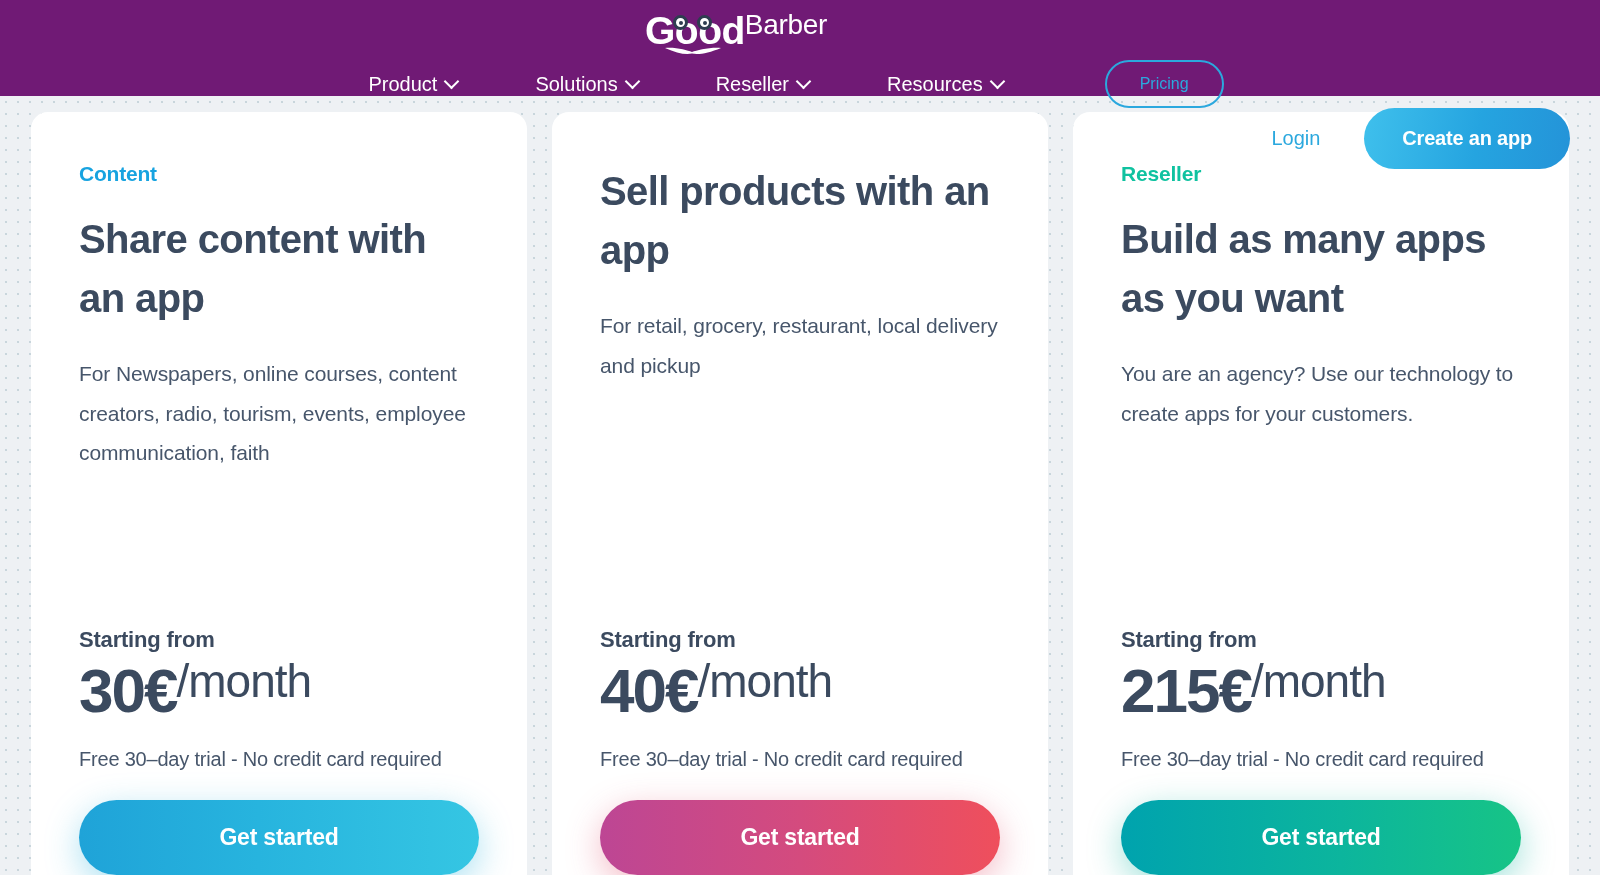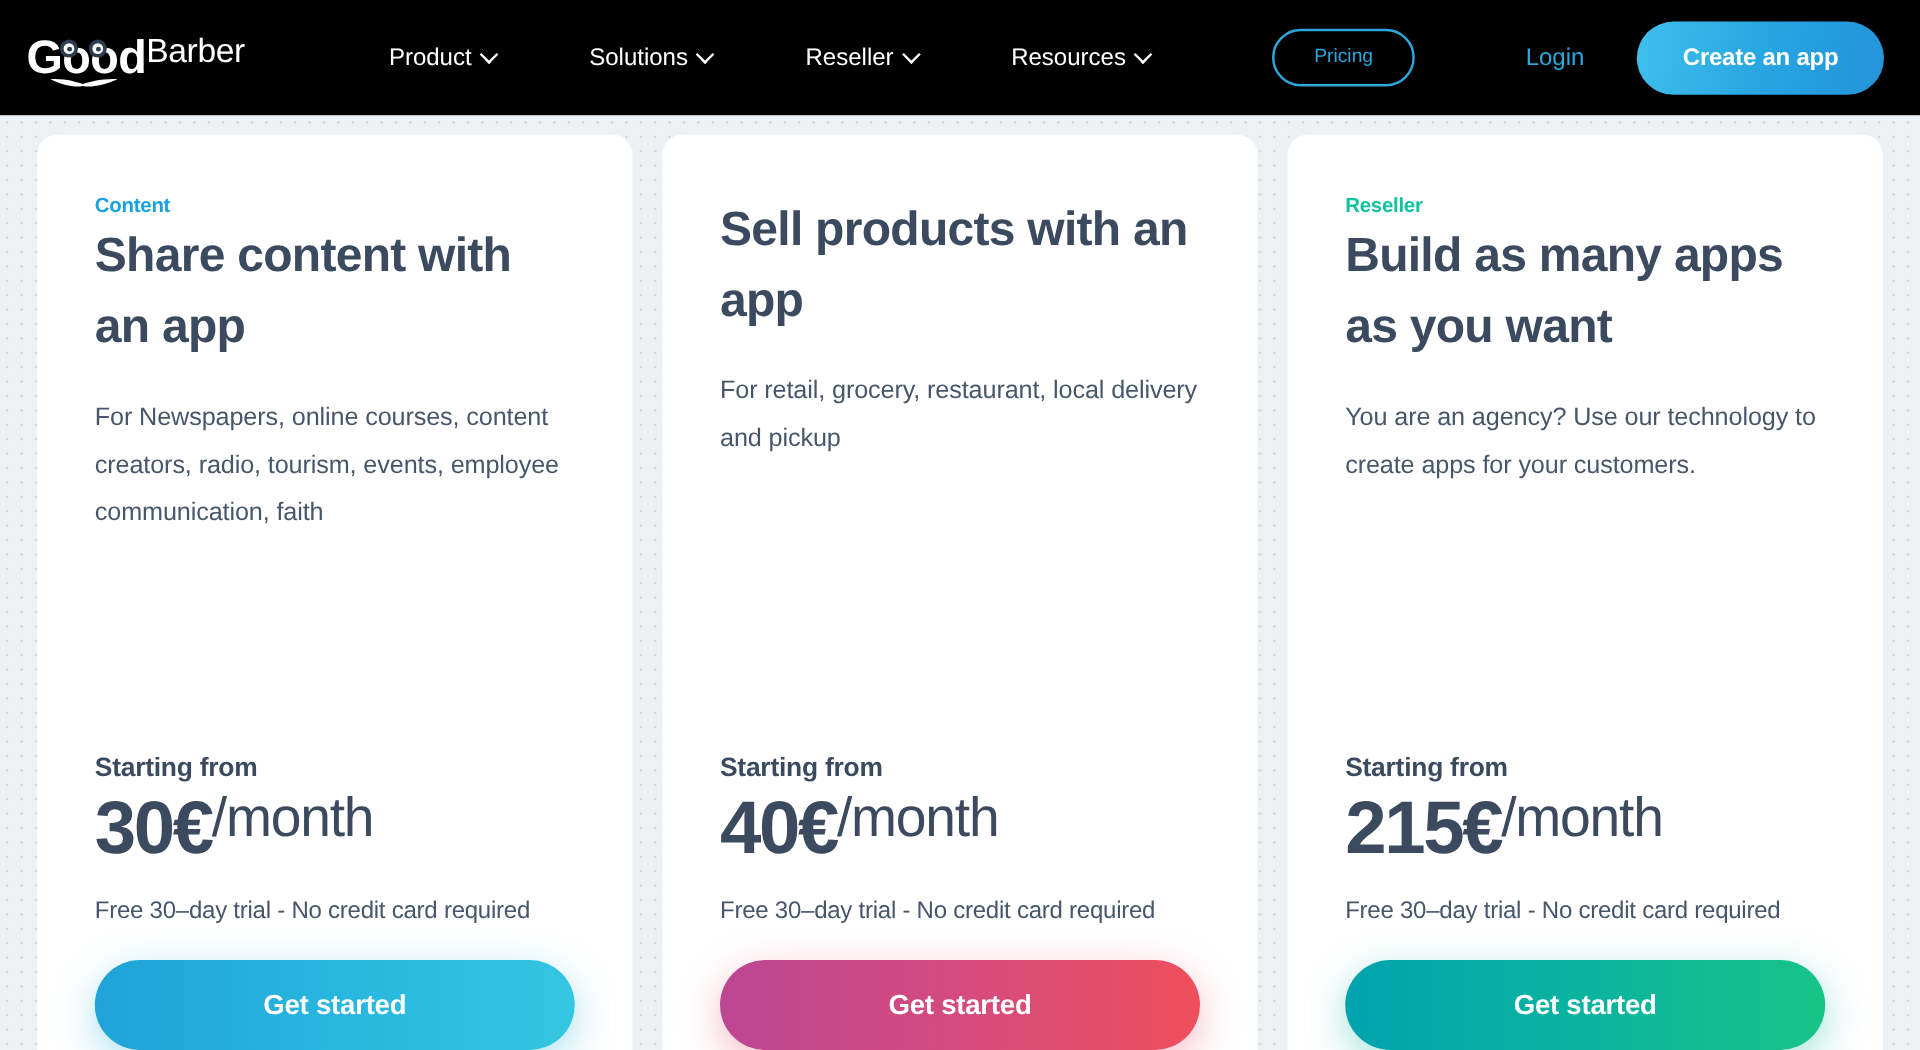--- a/index.html
+++ b/index.html
@@ -15,26 +15,27 @@
     background-color: #eef1f4;
     background-image:
       radial-gradient(circle, rgba(170,190,200,0.55) 1px, transparent 1.1px);
     background-size: 12px 12px;
     color: #3b4a5f;
   }
 
   
   .header {
     height: 96px;
-    background: #000000;
+    background: #701a75;
     display: flex;
     align-items: center;
     padding: 0 30px 0 22px;
     position: relative;
     z-index: 20;
+    flex-direction: column;
   }
 
   
   .logo {
     display: flex;
     align-items: center;
     flex: 0 0 auto;
     margin-right: 120px;
     position: relative;
     height: 60px;
@@ -173,24 +174,24 @@
     background: #ffffff;
     border-radius: 17px 17px 0 0;
     padding: 50px 48px 0 48px;
     display: flex;
     flex-direction: column;
     position: relative;
     overflow: hidden;
   }
 
   .card-kicker {
-    font-size: 17px;
-    font-weight: bold;
-    letter-spacing: -0.2px;
-    margin-bottom: 2px;
+    font-size: 21px;
+    font-weight: bold;
+    letter-spacing: -0.2px;
+    margin-bottom: 24px;
   }
   .card-title {
     font-size: 40px;
     font-weight: bold;
     line-height: 1.48;
     color: #3b4a5f;
     letter-spacing: -0.6px;
     margin-bottom: 26px;
   }
   .card-desc {

